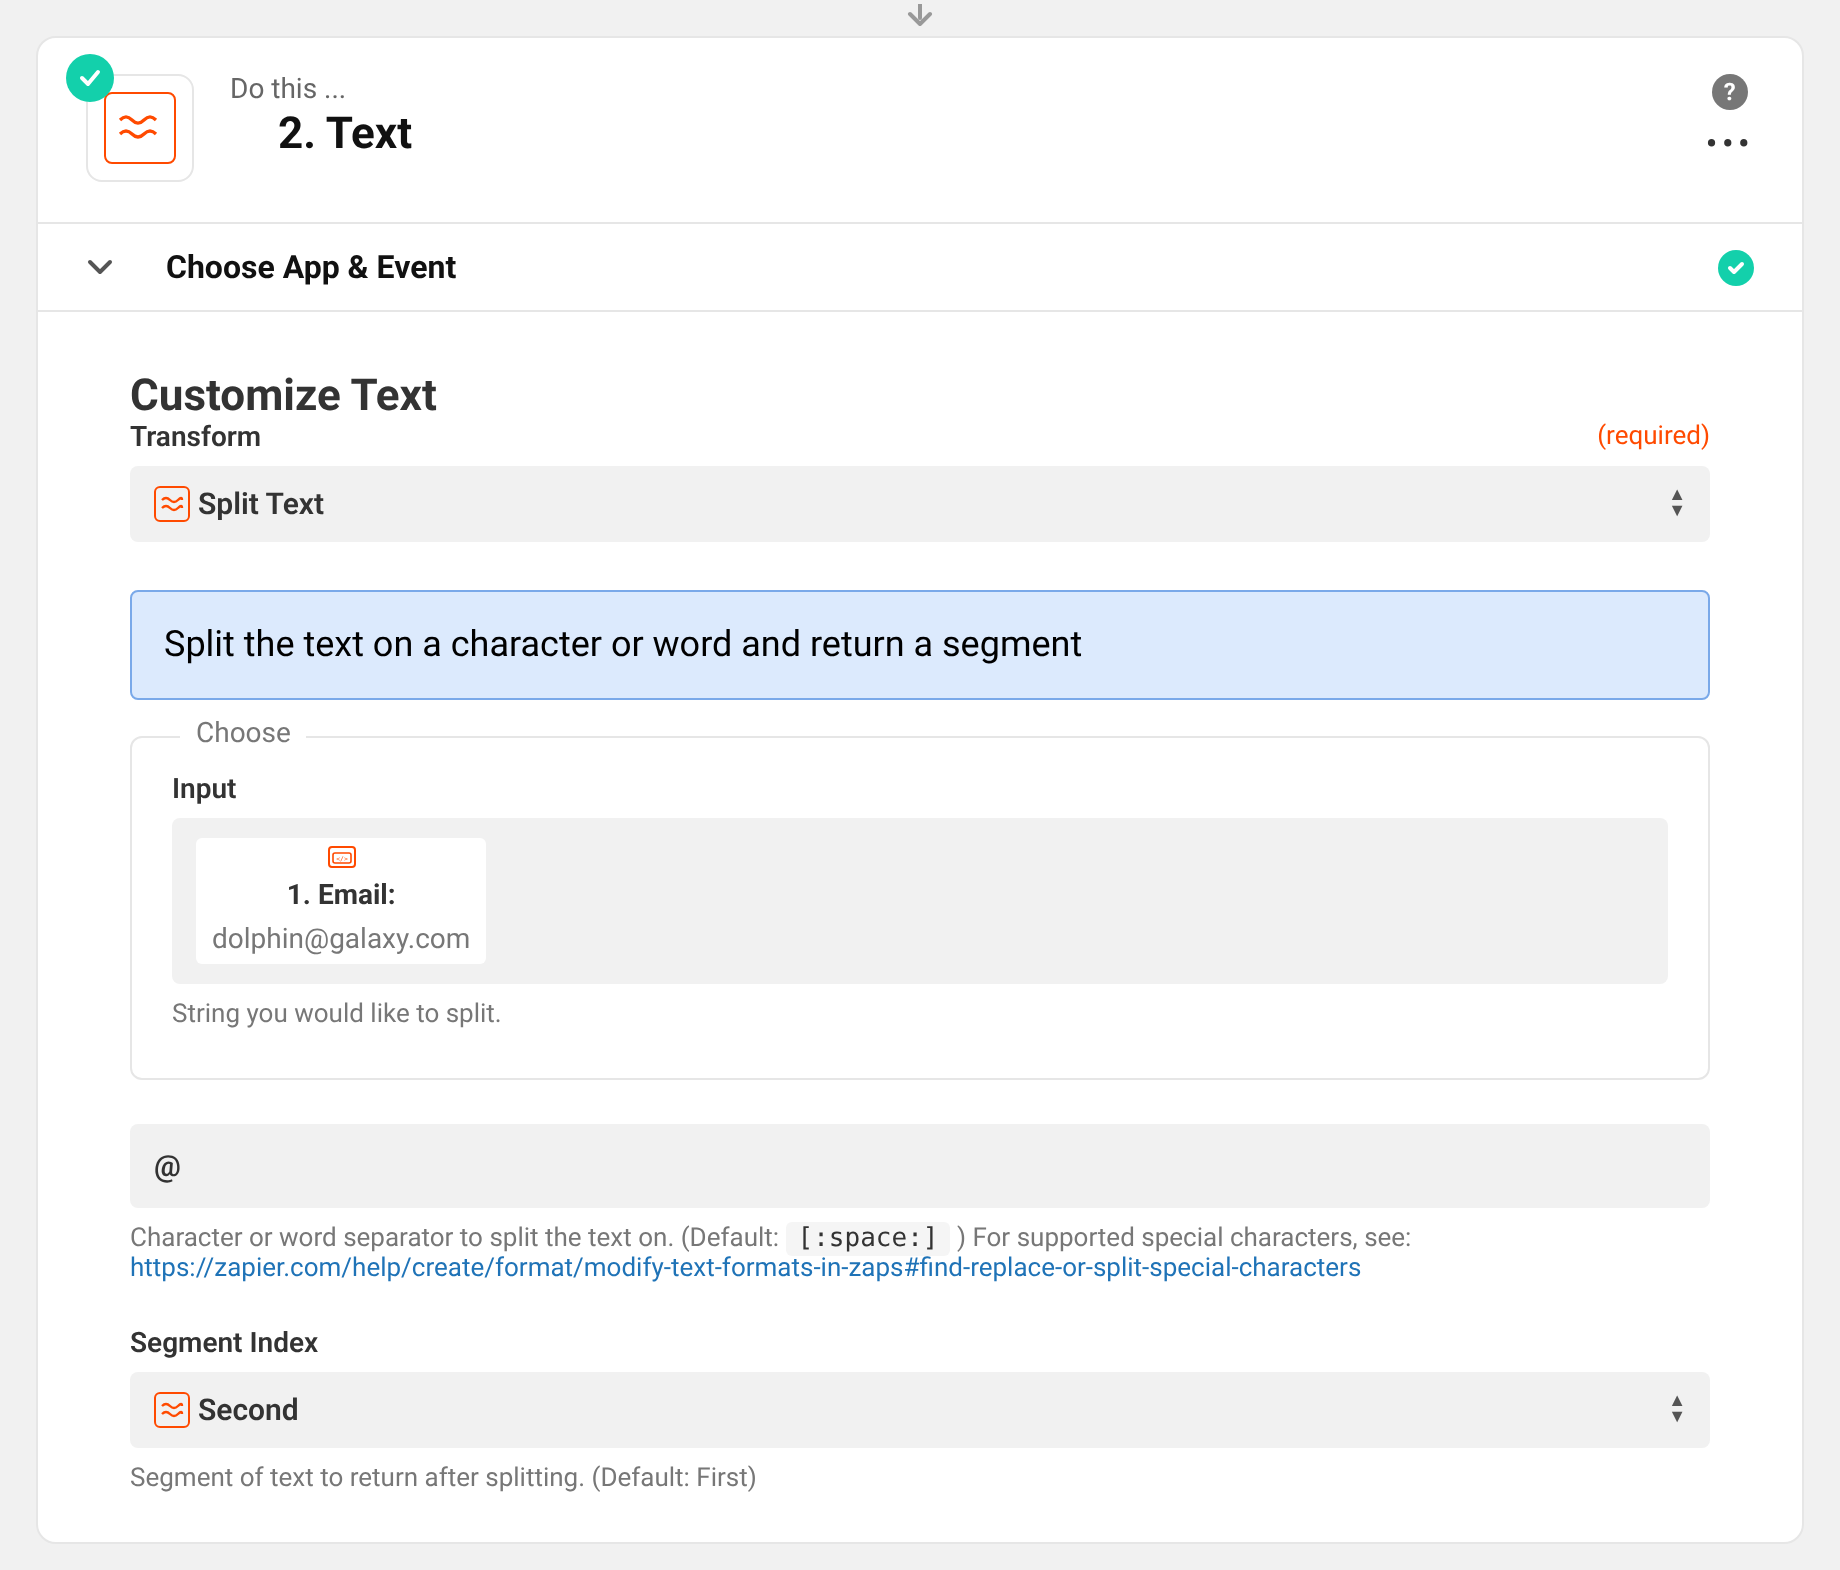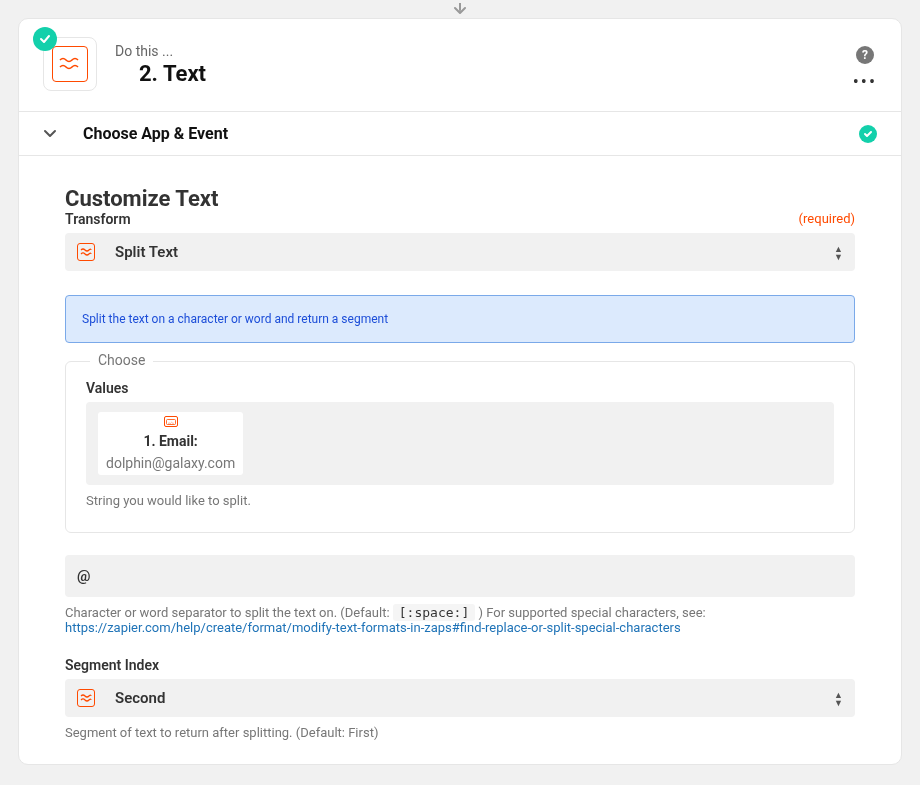--- a/index.html
+++ b/index.html
@@ -20,21 +20,20 @@
 }
 .card {
   background: #fff;
   border: 1px solid #e6e6e6;
   border-radius: 10px;
   margin: 0 18px;
   overflow: hidden;
 }
 .card-header {
   display: flex;
-  align-items: center;
   padding: 18px 24px 20px 24px;
   position: relative;
 }
 .app-icon-wrap {
   position: relative;
   margin-right: 18px;
 }
 .app-icon {
   width: 54px;
   height: 54px;
@@ -152,22 +151,22 @@
 }
 .required {
   color: #ff4a00;
   font-size: 13px;
 }
 .select-box {
   background: #f1f1f1;
   border-radius: 4px;
   padding: 10px 12px;
   display: flex;
-  align-items: flex-end;
-  gap: 20px;
+  align-items: center;
+  gap: 4px;
   cursor: pointer;
 }
 .select-box .mini-icon {
   width: 18px;
   height: 18px;
   border: 1px solid #ff4a00;
   border-radius: 3px;
   display: flex;
   align-items: center;
   justify-content: center;
@@ -188,22 +187,22 @@
 .select-box .sort-caret span {
   font-size: 9px;
   line-height: 8px;
 }
 .info-box {
   margin-top: 24px;
   background: #dceafd;
   border: 1px solid #7aa9e9;
   border-radius: 4px;
   padding: 16px 16px;
-  font-size: 12px;
-  color: #1d4ed8;
+  font-size: 18px;
+  color: #000000;
 }
 .fieldset {
   margin-top: 18px;
   border: 1px solid #e6e6e6;
   border-radius: 6px;
   padding: 18px 20px 24px 20px;
   position: relative;
 }
 .fieldset .legend {
   position: absolute;
@@ -341,21 +340,21 @@
         <span>▲</span>
           <span>▼</span>
       </div>
     </div>
 
     <div class="info-box">Split the text on a character or word and return a segment</div>
 
     <div class="fieldset">
       <div class="legend">Choose</div>
 
-      <div class="sub-label">Values</div>
+      <div class="sub-label">Input</div>
       <div class="input-box">
         <div class="pill">
           <span class="pill-icon">
             <svg width="10" height="6" viewBox="0 0 10 6">
                 <rect x="0.5" y="0.5" width="9" height="5" rx="1" fill="none" stroke="#ff4a00" stroke-width="0.8"></rect>
                 <text x="5" y="4.5" font-size="3.2" text-anchor="middle" fill="#ff4a00" font-family="monospace">&lt;/&gt;</text>
               </svg>
           </span>
           <span class="pill-label">1. Email:</span>
           <span class="pill-value">dolphin@galaxy.com</span>

